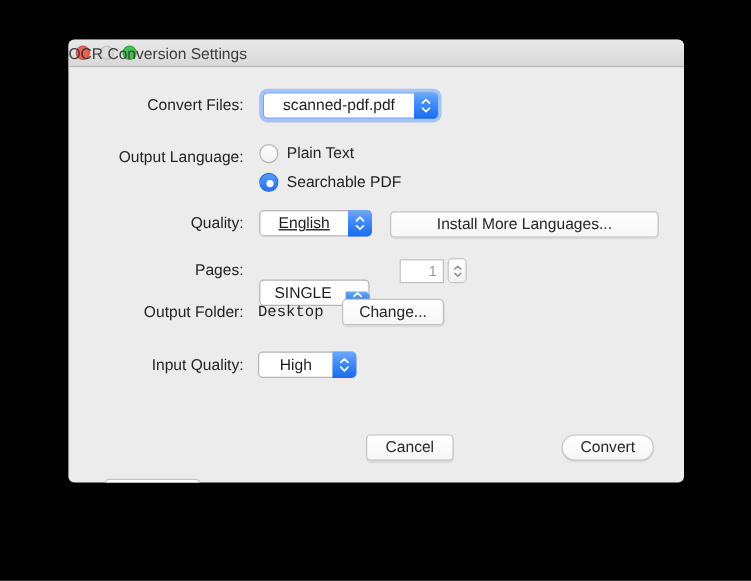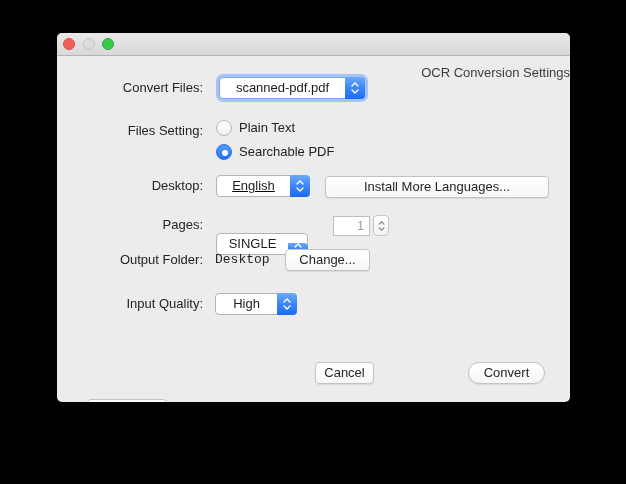--- a/index.html
+++ b/index.html
@@ -21,22 +21,22 @@
     background:linear-gradient(180deg,#e9e9e9 0%,#d8d8d8 100%);
     border-bottom:1px solid #b3b3b3;
     border-radius:5px 5px 0 0;
   }
   .light { position:absolute; top:5px; width:12px; height:12px; border-radius:50%; }
   .light.red   { left:6px;  background:#f25e57; border:0.5px solid #dd4f47; }
   .light.gray  { left:26px; background:#dcdcdc; border:0.5px solid #c3c3c3; }
   .light.green { left:45px; background:#38c949; border:0.5px solid #2bb03c; }
   .title {
     position:absolute; left:0; right:0; top:0; height:34px;
-    line-height:23px; text-align:right;
-    font-size:13px; color:#3c3c3c;margin-top:28px;
+    line-height:23px; text-align:left;
+    font-size:13px; color:#3c3c3c;
   }
   .field-label {
     position:absolute; left:0; width:146px; height:22px; line-height:22px;
     text-align:right; font-size:13px; color:#232323;
   }
   .popup {
     position:absolute; height:22px; display:flex; align-items:stretch;
     background:#fff; border:1px solid #b4b4b4; border-radius:4px;
     cursor:default;
   }
@@ -112,31 +112,31 @@
     <span class="popup-cap">
       <svg class="chev" width="8" height="5" viewBox="0 0 8 5">
           <path d="M1 4 L4 1 L7 4" fill="none" stroke="#ffffff" stroke-width="1.4" stroke-linecap="round" stroke-linejoin="round"></path>
         </svg>
       <svg class="chev" width="8" height="5" viewBox="0 0 8 5">
           <path d="M1 1 L4 4 L7 1" fill="none" stroke="#ffffff" stroke-width="1.4" stroke-linecap="round" stroke-linejoin="round"></path>
         </svg>
     </span>
   </div>
 
-  <div class="field-label" style="top:87px">Files Setting:</div>
+  <div class="field-label" style="top:87px">Output Language:</div>
   <div class="radio-row" style="left:159px; top:111px;">
     <span class="radio selected"></span>
     <span class="radio-label">Searchable PDF</span>
   </div>
   <div class="radio-row" style="left:159px; top:87px;">
     <span class="radio"></span>
     <span class="radio-label">Plain Text</span>
   </div>
 
-  <div class="field-label" style="top:142px">Desktop:</div>
+  <div class="field-label" style="top:142px">Quality:</div>
   <div class="popup" style="left:159px; top:142px; width:94px;text-decoration:underline;">
     <span class="popup-text">English</span>
     <span class="popup-cap">
       <svg class="chev" width="8" height="5" viewBox="0 0 8 5">
           <path d="M1 4 L4 1 L7 4" fill="none" stroke="#ffffff" stroke-width="1.4" stroke-linecap="round" stroke-linejoin="round"></path>
         </svg>
       <svg class="chev" width="8" height="5" viewBox="0 0 8 5">
           <path d="M1 1 L4 4 L7 1" fill="none" stroke="#ffffff" stroke-width="1.4" stroke-linecap="round" stroke-linejoin="round"></path>
         </svg>
     </span>
@@ -176,16 +176,16 @@
       <svg class="chev" width="8" height="5" viewBox="0 0 8 5">
           <path d="M1 4 L4 1 L7 4" fill="none" stroke="#ffffff" stroke-width="1.4" stroke-linecap="round" stroke-linejoin="round"></path>
         </svg>
       <svg class="chev" width="8" height="5" viewBox="0 0 8 5">
           <path d="M1 1 L4 4 L7 1" fill="none" stroke="#ffffff" stroke-width="1.4" stroke-linecap="round" stroke-linejoin="round"></path>
         </svg>
     </span>
   </div>
 
   <button class="btn" style="left:30px; top:329px; width:80px;margin-top:37px;">Help</button>
-  <button class="btn" style="left:258px; top:329px; width:59px;">Cancel</button>
+  <button class="btn" style="left:248px; top:329px; width:73px;">Cancel</button>
   <button class="btn" style="left:411px; top:329px; width:77px;border-radius:11px;">Convert</button>
 
 </div>
 
 </body></html>

